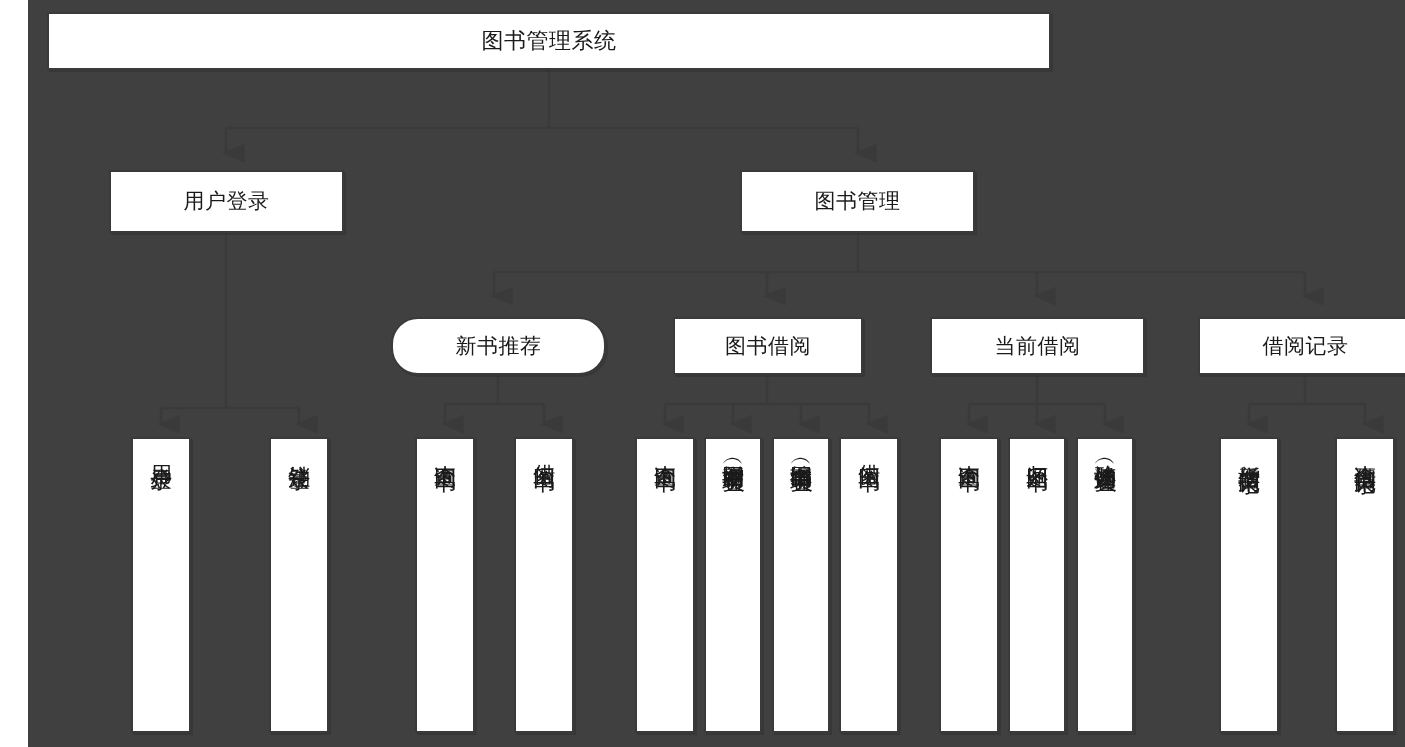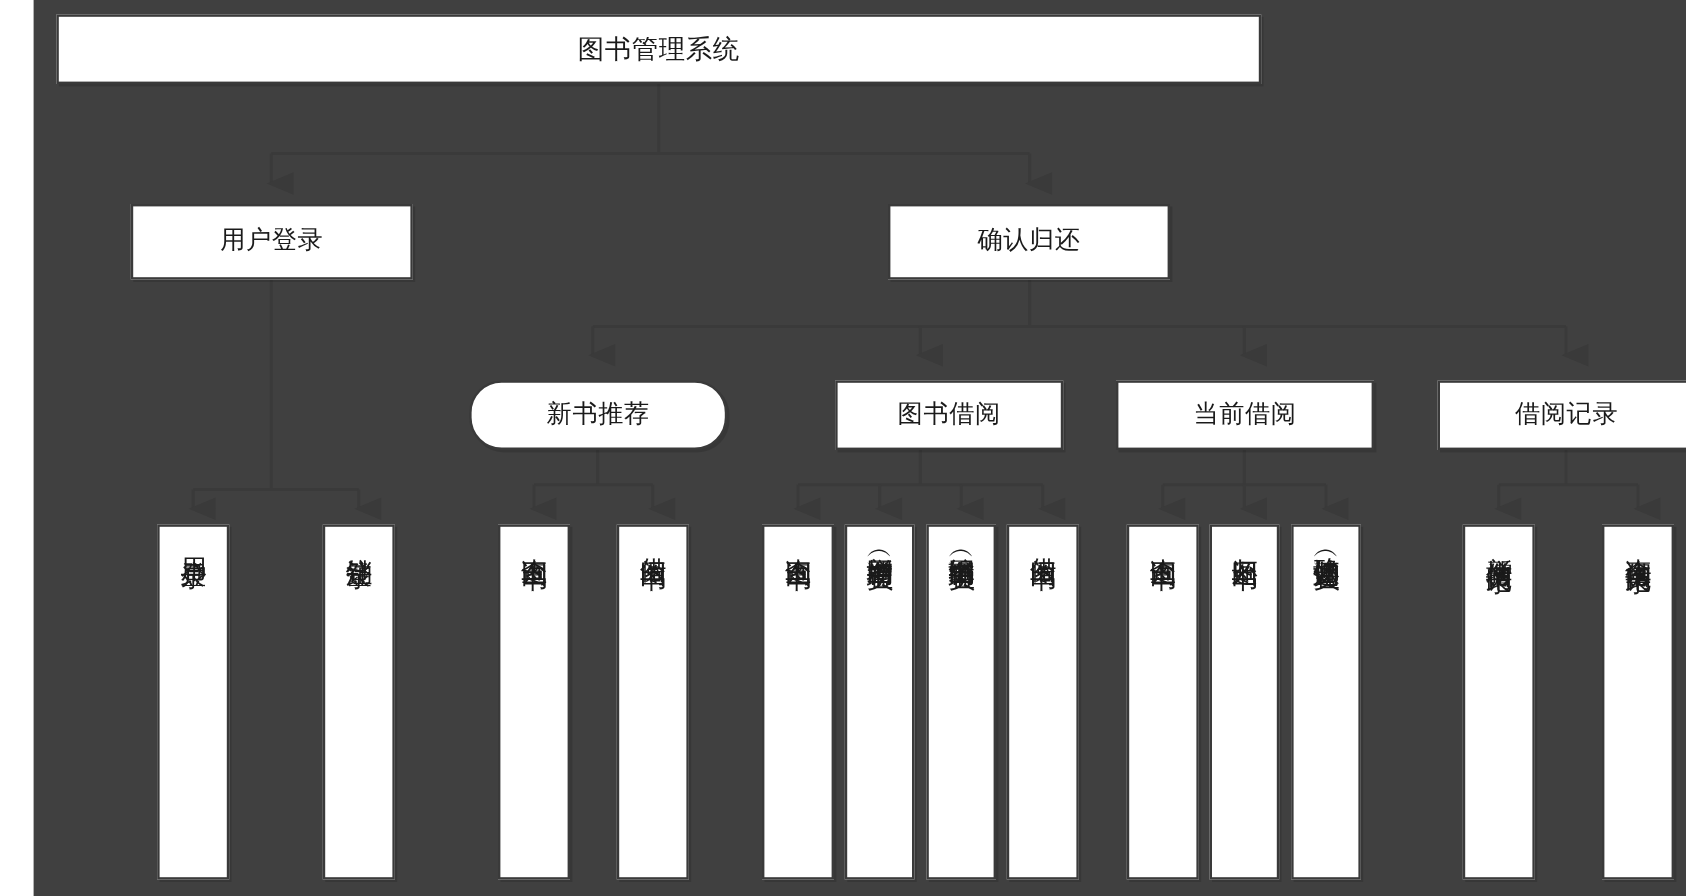--- a/index.html
+++ b/index.html
@@ -139,27 +139,27 @@
   </svg>
 
   <div class="node horiz root" style="left:19px; top:12px; width:1004px; height:58px;">
     <span class="label">图书管理系统</span>
   </div>
 
   <div class="node horiz" style="left:81px; top:170px; width:235px; height:63px;">
     <span class="label">用户登录</span>
   </div>
   <div class="node horiz" style="left:712px; top:170px; width:235px; height:63px;">
-    <span class="label">确认归还</span>
+    <span class="label">图书管理</span>
   </div>
 
   <div class="node horiz" style="left:363px; top:317px; width:215px; height:58px;border-radius:27px;">
     <span class="label">新书推荐</span>
   </div>
-  <div class="node horiz" style="left:668px; top:317px; width:190px; height:58px;">
+  <div class="node horiz" style="left:645px; top:317px; width:190px; height:58px;">
     <span class="label">图书借阅</span>
   </div>
   <div class="node horiz" style="left:1170px; top:317px; width:215px; height:58px;">
     <span class="label">借阅记录</span>
   </div>
   <div class="node horiz" style="left:902px; top:317px; width:215px; height:58px;">
     <span class="label">当前借阅</span>
   </div>
 
   <div class="node vert" style="left:103px; top:437px; width:60px; height:296px;">

